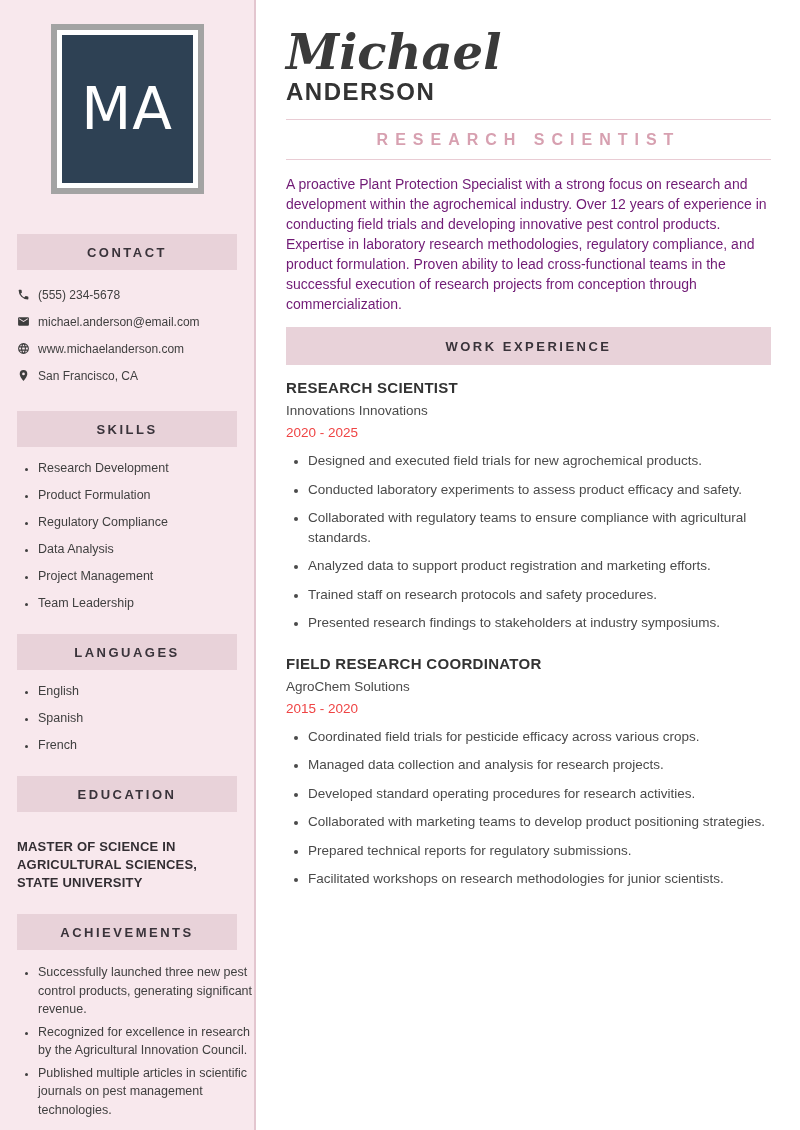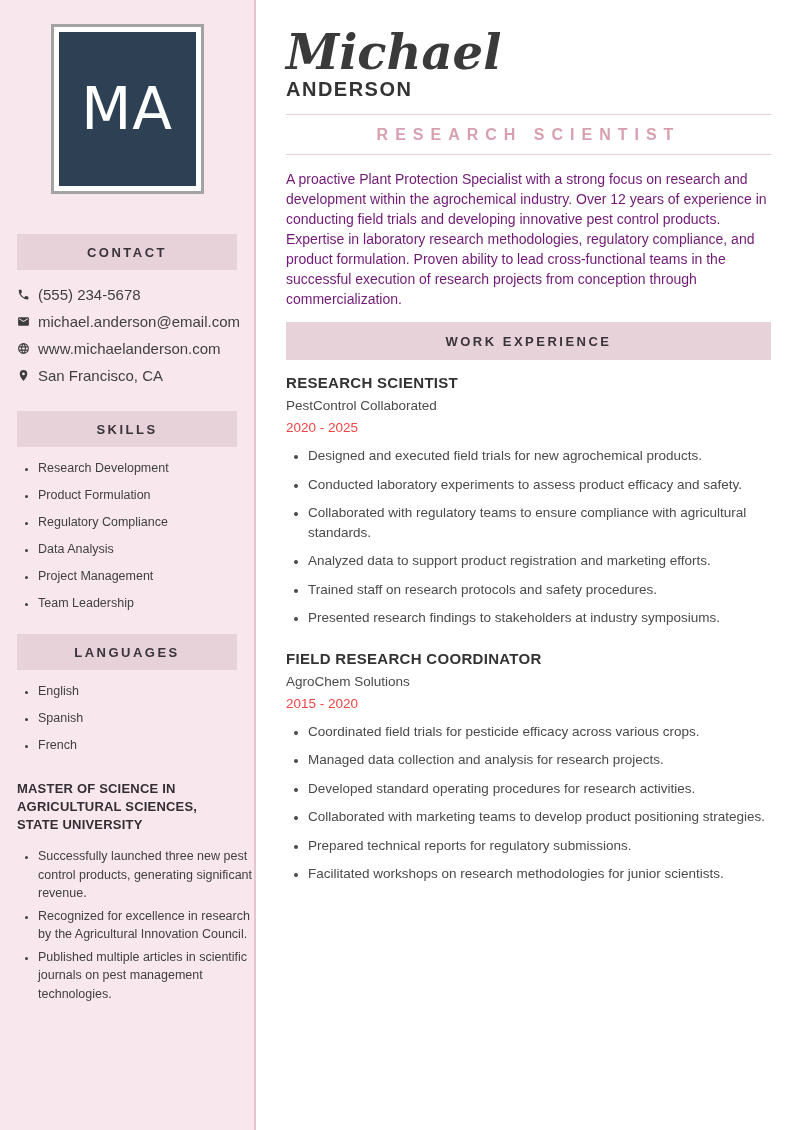--- a/index.html
+++ b/index.html
@@ -6,52 +6,52 @@
   html,body { background:#ffffff; }
   body { width:800px; height:1130px; font-family:"Liberation Sans", sans-serif; position:relative; overflow:hidden; }
 
   .page { position:relative; width:800px; height:1130px; background:#ffffff; }
 
   
   .sidebar { position:absolute; left:0; top:0; bottom:0; width:256px;
              background:#f8e8ed; border-right:2px solid #e3c6cf; }
 
   .avatar-frame { margin:24px auto 15px; width:153px; height:170px; background:#ffffff;
-                  border:3px solid #a3a3a3; padding:5px; }
+                  border:6px solid #a3a3a3; padding:5px; }
   .avatar-box { width:100%; height:100%; background:#2e4154;
                 display:flex; align-items:center; justify-content:center; }
   .avatar-initials { font-family:"DejaVu Sans", sans-serif; font-size:58px; color:#ffffff;
                      letter-spacing:1px; line-height:1; }
 
   .band { margin:22px 17px 0; height:36px; background:#e8d2d9;
           display:flex; align-items:center; justify-content:center;
           font-size:13px; font-weight:bold; letter-spacing:2.5px; color:#39333a; }
   .band.first { margin-top:40px; }
 
   .contact-list { margin:11px 0 0 17px; }
   .contact-row { display:flex; align-items:center; height:27px; }
   .cicon { width:21px; display:flex; align-items:center; }
   .cicon svg { width:13px; height:13px; fill:#3d3d3d; }
-  .ctext { font-size:15px; color:#3f3f3f; }
+  .ctext { font-size:12px; color:#3f3f3f; }
 
   .side-list { margin:13px 0 0; padding-left:38px; list-style:disc; }
   .side-list li { font-size:12.5px; color:#3f3f3f; line-height:17px; margin-bottom:10px; }
   .side-list li::marker { color:#3f3f3f; font-size:11px; }
   .side-list.tight li { line-height:18.5px; margin-bottom:4px; }
 
   .degree { margin:26px 17px 0; font-size:13px; font-weight:bold; line-height:18px;
             color:#332e33; letter-spacing:0.2px; }
 
   
   .main { position:absolute; left:256px; top:0; right:0; bottom:0; background:#ffffff;
           padding:0 29px 0 30px; }
 
   .name-first { font-family:"DejaVu Serif", serif; font-style:italic; font-weight:bold;
                 font-size:48px; line-height:52px; color:#3a3a3a; margin-top:26px; }
-  .name-last  { font-size:20px; font-weight:bold; letter-spacing:1.5px; color:#333333; }
+  .name-last  { font-size:24px; font-weight:bold; letter-spacing:1.5px; color:#333333; }
 
   .rule { border:none; border-top:1px solid #e9ccd4; }
   .rule.top { margin-top:13px; }
   .title-banner { text-align:center; color:#d7a0b0; font-weight:bold; font-size:16px;
                   letter-spacing:7px; padding:11px 0 10px; }
 
   .summary { margin-top:14px; font-size:14px; line-height:20px; color:#701a75; }
 
   .exp-band { margin-top:13px; height:38px; background:#e8d2d9;
               display:flex; align-items:center; justify-content:center;
@@ -131,22 +131,24 @@
       </ul>
 
     <div class="band">LANGUAGES</div>
     <ul class="side-list">
 
     <li>English</li>
         <li>Spanish</li>
         <li>French</li>
       </ul>
 
+    <div class="band">EDUCATION</div>
     <div class="degree">MASTER OF SCIENCE IN AGRICULTURAL SCIENCES, STATE UNIVERSITY</div>
 
+    <div class="band">ACHIEVEMENTS</div>
     <ul class="side-list tight">
 
     <li>Successfully launched three new pest control products, generating significant revenue.</li>
         <li>Recognized for excellence in research by the Agricultural Innovation Council.</li>
         <li>Published multiple articles in scientific journals on pest management technologies.</li>
       </ul>
 
   </aside>
 
   <main class="main">
@@ -157,21 +159,21 @@
     <hr class="rule top">
     <div class="title-banner">RESEARCH SCIENTIST</div>
     <hr class="rule">
 
     <p class="summary">A proactive Plant Protection Specialist with a strong focus on research and development within the agrochemical industry. Over 12 years of experience in conducting field trials and developing innovative pest control products. Expertise in laboratory research methodologies, regulatory compliance, and product formulation. Proven ability to lead cross-functional teams in the successful execution of research projects from conception through commercialization.</p>
 
     <div class="exp-band">WORK EXPERIENCE</div>
 
     <section class="job">
       <div class="job-title">RESEARCH SCIENTIST</div>
-      <div class="job-company">PestControl Collaborated</div>
+      <div class="job-company">Innovations Innovations</div>
       <div class="job-dates">2020 - 2025</div>
       <ul class="job-bullets">
 
       <li>Designed and executed field trials for new agrochemical products.</li>
           <li>Conducted laboratory experiments to assess product efficacy and safety.</li>
           <li>Collaborated with regulatory teams to ensure compliance with agricultural standards.</li>
           <li>Analyzed data to support product registration and marketing efforts.</li>
           <li>Trained staff on research protocols and safety procedures.</li>
           <li>Presented research findings to stakeholders at industry symposiums.</li>
         </ul>

